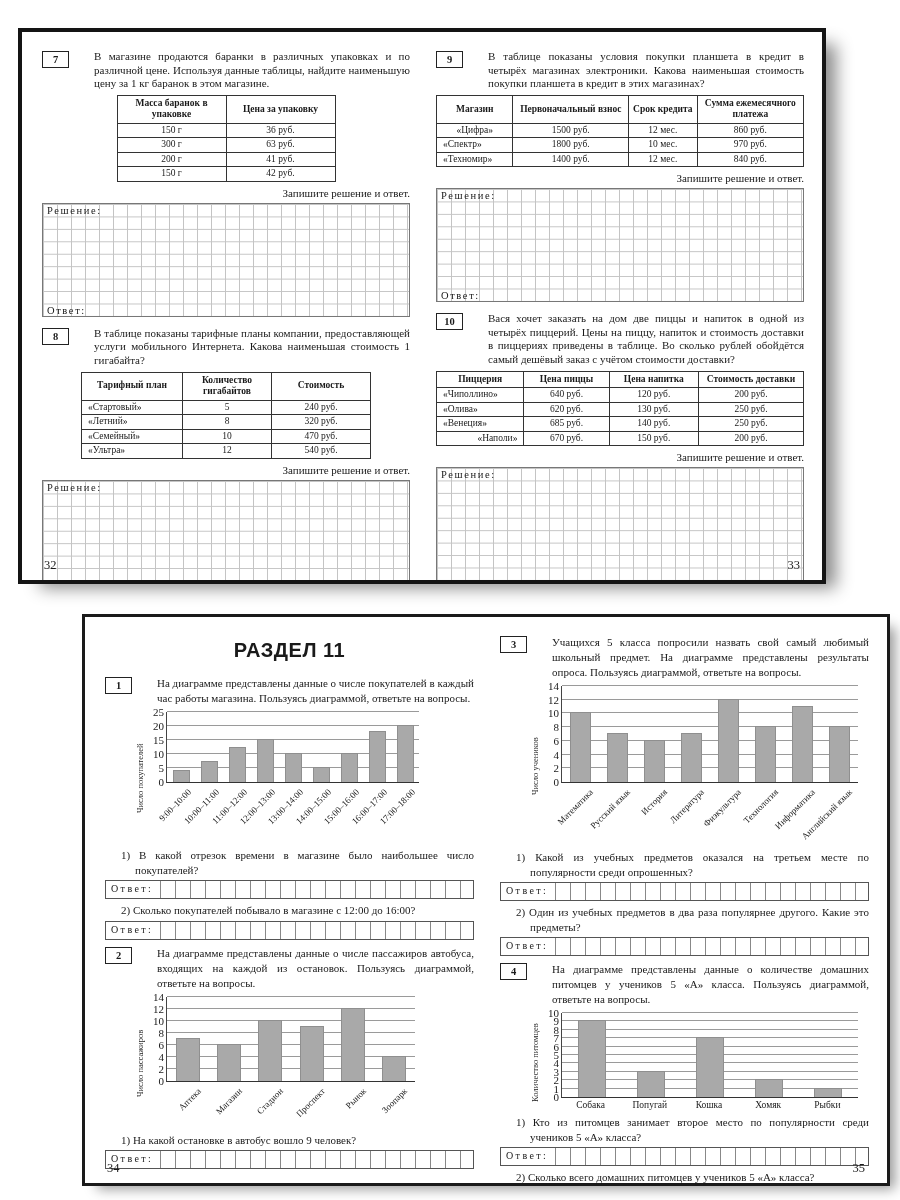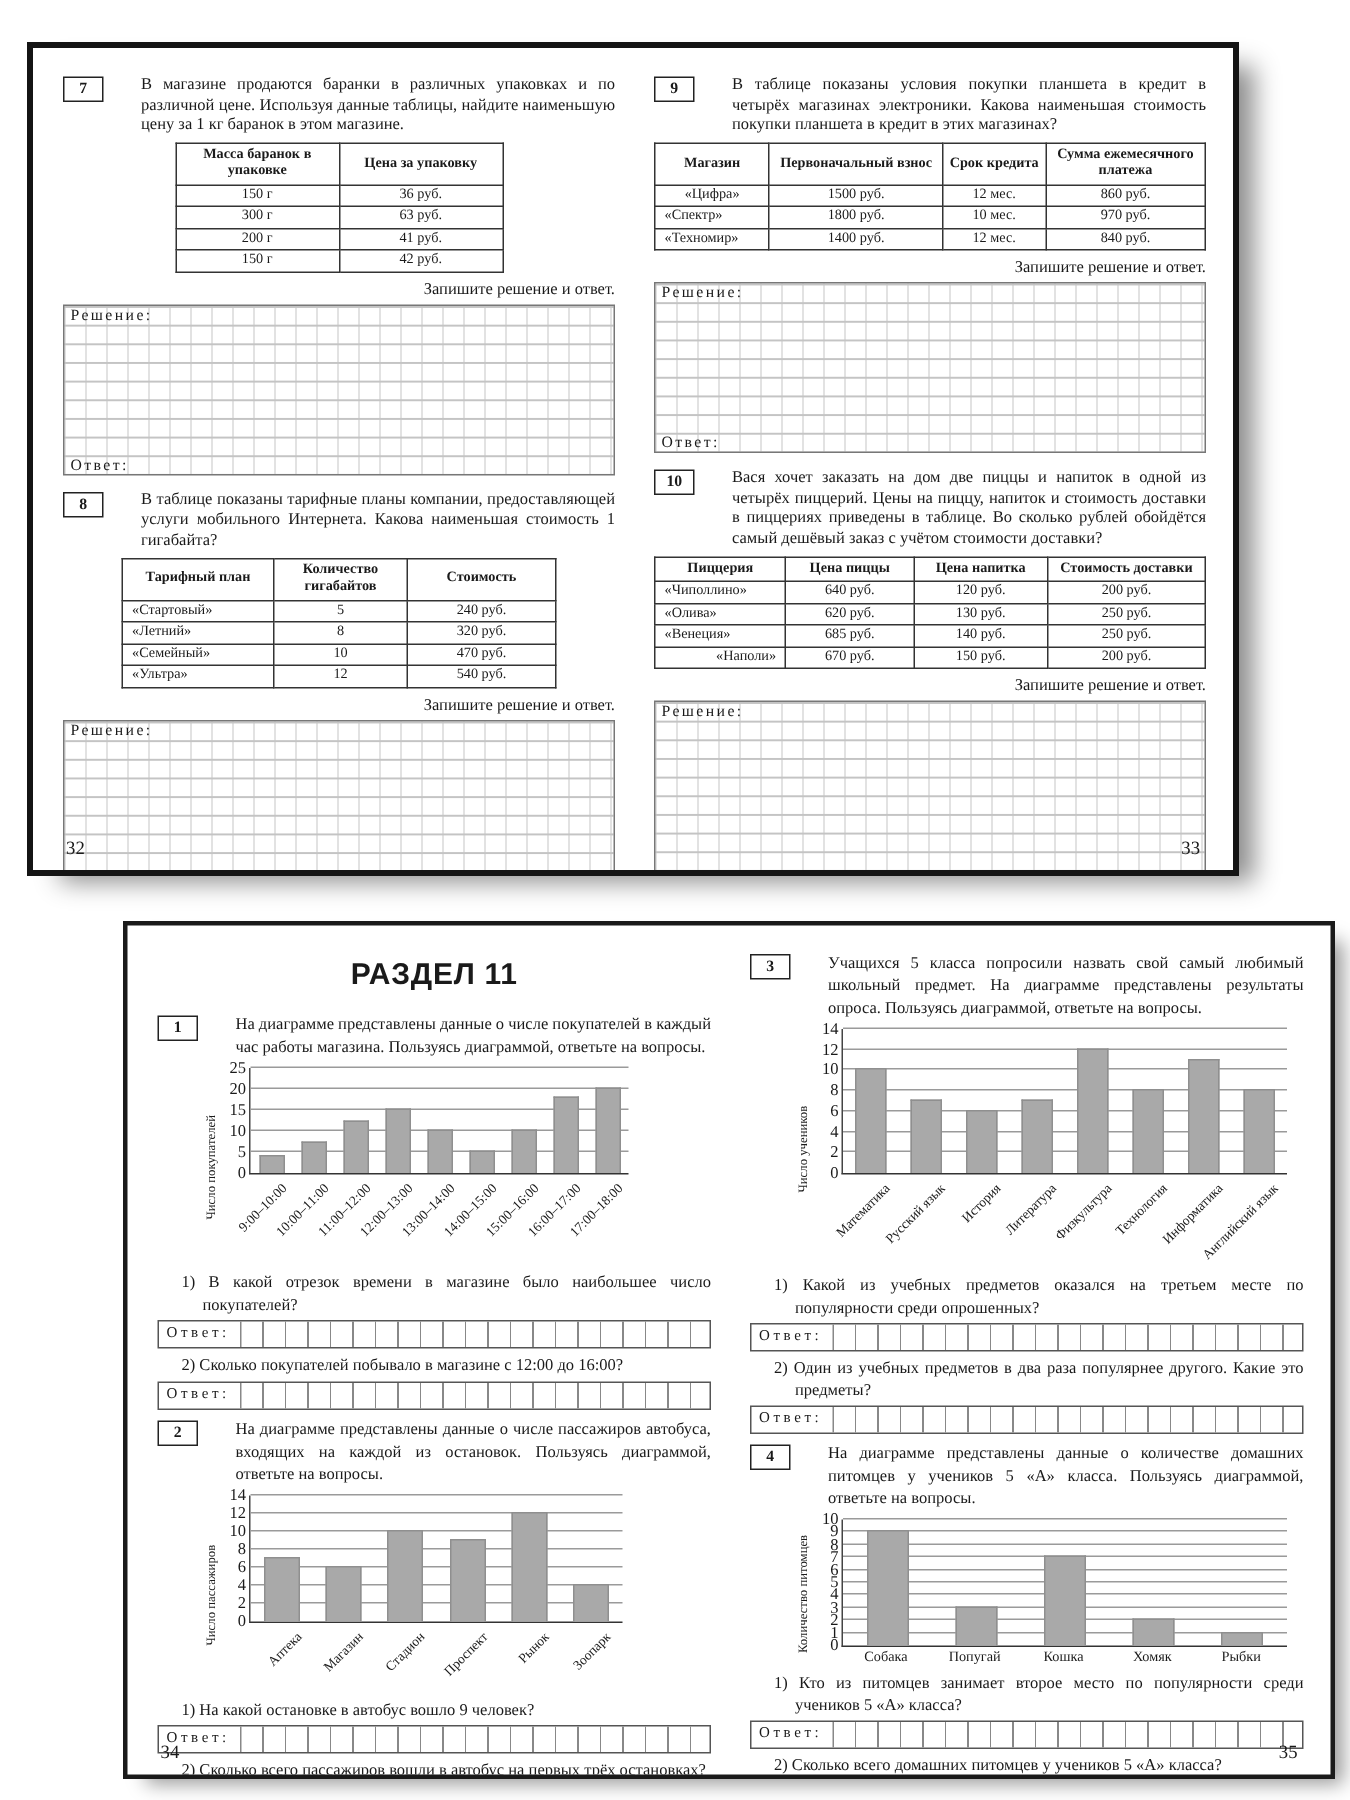--- a/index.html
+++ b/index.html
@@ -360,21 +360,20 @@
                 <span class="ch-cat rot" style="left:78.66666666666666%">Рынок</span>
                 <span class="ch-cat rot" style="left:95.33333333333333%">Зоопарк</span>
               </div>
             </div>
           </div>
         <div class="q">1) На какой остановке в автобус вошло 9 человек?</div>
         <div class="ansrow">
           <span class="anslab">Ответ:</span>
             <span class="anscells"></span>
         </div>
-        <div class="q">2) Сколько всего пассажиров вошли в автобус на первых трёх остановках?</div>
 
       </div>
       <div class="pageno pn-left">34</div>
     </div>
 
     <div class="page rightpg">
 
       <div class="prob">
         <div class="phead">
           <div class="pnum">3</div>

